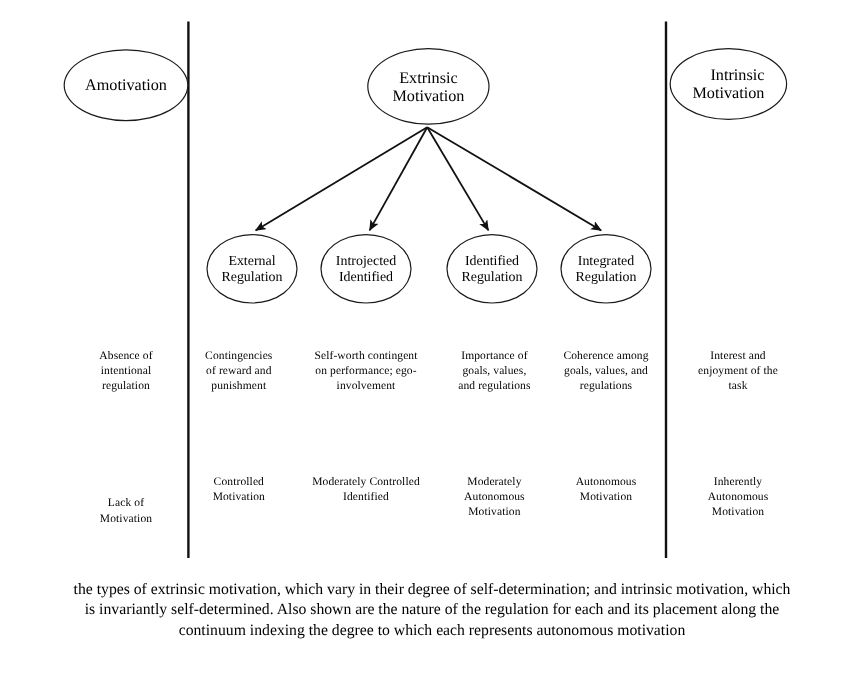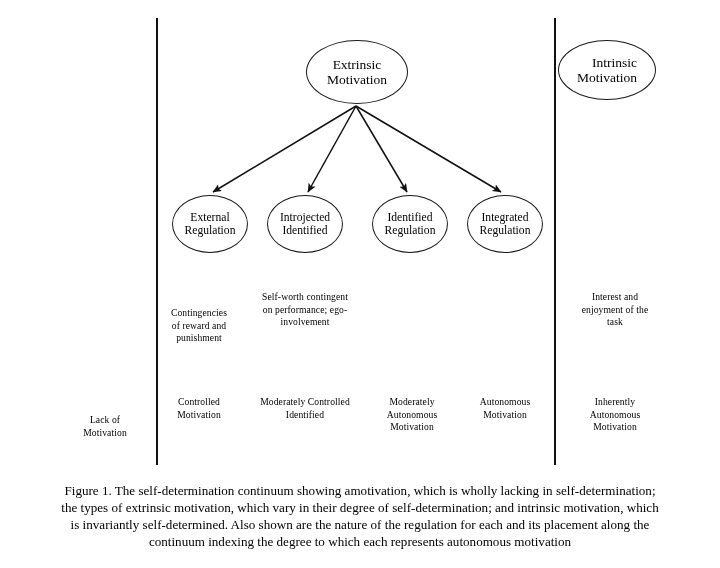--- a/index.html
+++ b/index.html
@@ -95,20 +95,23 @@
 
       <line class="divider" x1="157" y1="18" x2="157" y2="465" stroke="#111111" stroke-width="2"></line>
       <line class="divider" x1="555" y1="18" x2="555" y2="465" stroke="#111111" stroke-width="2"></line>
 
       <line x1="356" y1="106" x2="213" y2="192" stroke="#111111" stroke-width="1.5" marker-end="url(#arrowhead)"></line>
       <line x1="356" y1="106" x2="308" y2="192" stroke="#111111" stroke-width="1.5" marker-end="url(#arrowhead)"></line>
       <line x1="356" y1="106" x2="407" y2="192" stroke="#111111" stroke-width="1.5" marker-end="url(#arrowhead)"></line>
       <line x1="356" y1="106" x2="501" y2="192" stroke="#111111" stroke-width="1.5" marker-end="url(#arrowhead)"></line>
     </svg>
 
+    <div class="node-ellipse top-node" style="left:53px; top:41px; width:104px; height:60px;">
+      <span class="node-label">Amotivation</span>
+    </div>
 
     <div class="node-ellipse top-node" style="left:306px; top:40px; width:102px; height:64px;">
       <span class="node-label">Extrinsic
 Motivation</span>
     </div>
 
     <div class="node-ellipse top-node" style="left:558px; top:40px; width:98px; height:60px;text-align:right;">
       <span class="node-label">Intrinsic
 Motivation</span>
     </div>
@@ -126,30 +129,39 @@
     <div class="node-ellipse reg-node" style="left:372px; top:195px; width:76px; height:58px;">
       <span class="node-label">Identified
 Regulation</span>
     </div>
 
     <div class="node-ellipse reg-node" style="left:467px; top:195px; width:76px; height:58px;">
       <span class="node-label">Integrated
 Regulation</span>
     </div>
 
+    <div class="col-text" style="left:45px; top:291px; width:120px;">Absence of
+intentional
+regulation</div>
 
-    <div class="col-text" style="left:144px; top:307px; width:110px;">Contingencies
+    <div class="col-text" style="left:144px; top:291px; width:110px;">Contingencies
 of reward and
 punishment</div>
 
     <div class="col-text" style="left:239px; top:291px; width:132px;">Self-worth contingent
 on performance; ego-
 involvement</div>
 
+    <div class="col-text" style="left:354px; top:291px; width:116px;">Importance of
+goals, values,
+and regulations</div>
 
+    <div class="col-text" style="left:445px; top:291px; width:120px;">Coherence among
+goals, values, and
+regulations</div>
 
     <div class="col-text" style="left:550px; top:291px; width:130px;">Interest and
 enjoyment of the
 task</div>
 
     <div class="col-text" style="left:45px; top:414px; width:120px;">Lack of
 Motivation</div>
 
     <div class="col-text" style="left:144px; top:396px; width:110px;">Controlled
 Motivation</div>
@@ -164,19 +176,18 @@
     <div class="col-text" style="left:445px; top:396px; width:120px;">Autonomous
 Motivation</div>
 
     <div class="col-text" style="left:550px; top:396px; width:130px;">Inherently
 Autonomous
 Motivation</div>
 
   </div>
 
   <div id="caption">
-    <span class="cap-line">Figure 1.  The self-determination continuum showing amotivation, which is wholly lacking in self-determination;</span>
     <span class="cap-line">the types of extrinsic motivation, which vary in their degree of self-determination; and intrinsic motivation, which</span>
     <span class="cap-line">is invariantly self-determined. Also shown are the nature of the regulation for each and its placement along the</span>
     <span class="cap-line">continuum indexing the degree to which each represents autonomous motivation</span>
   </div>
 
 </div>
 
 </body></html>

